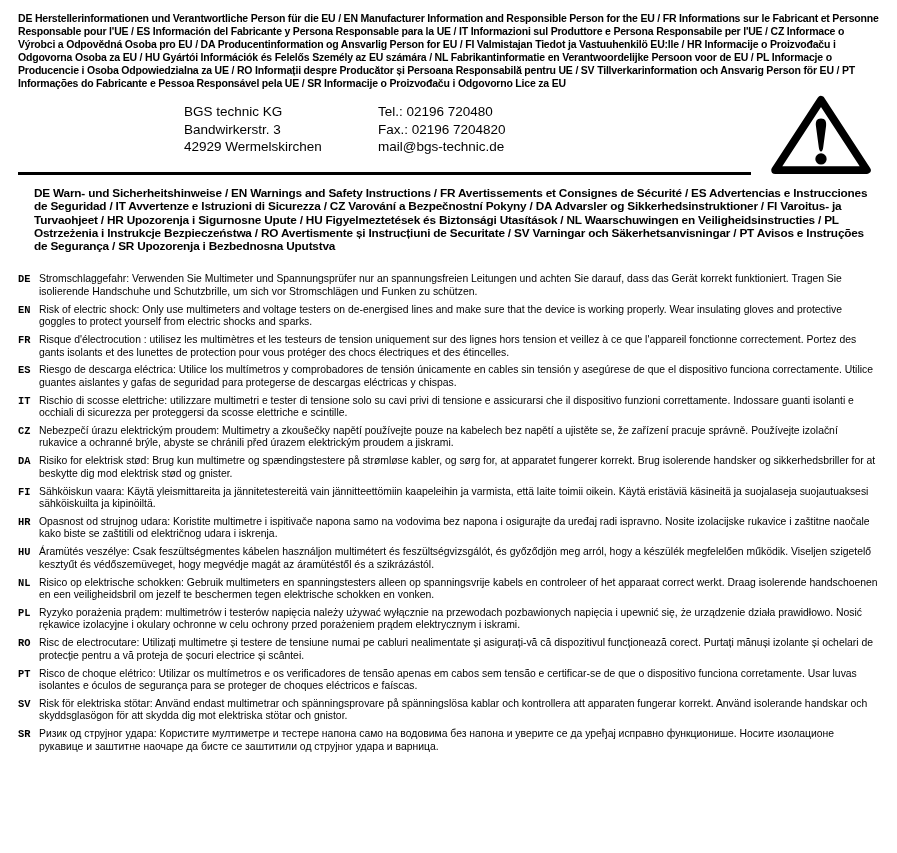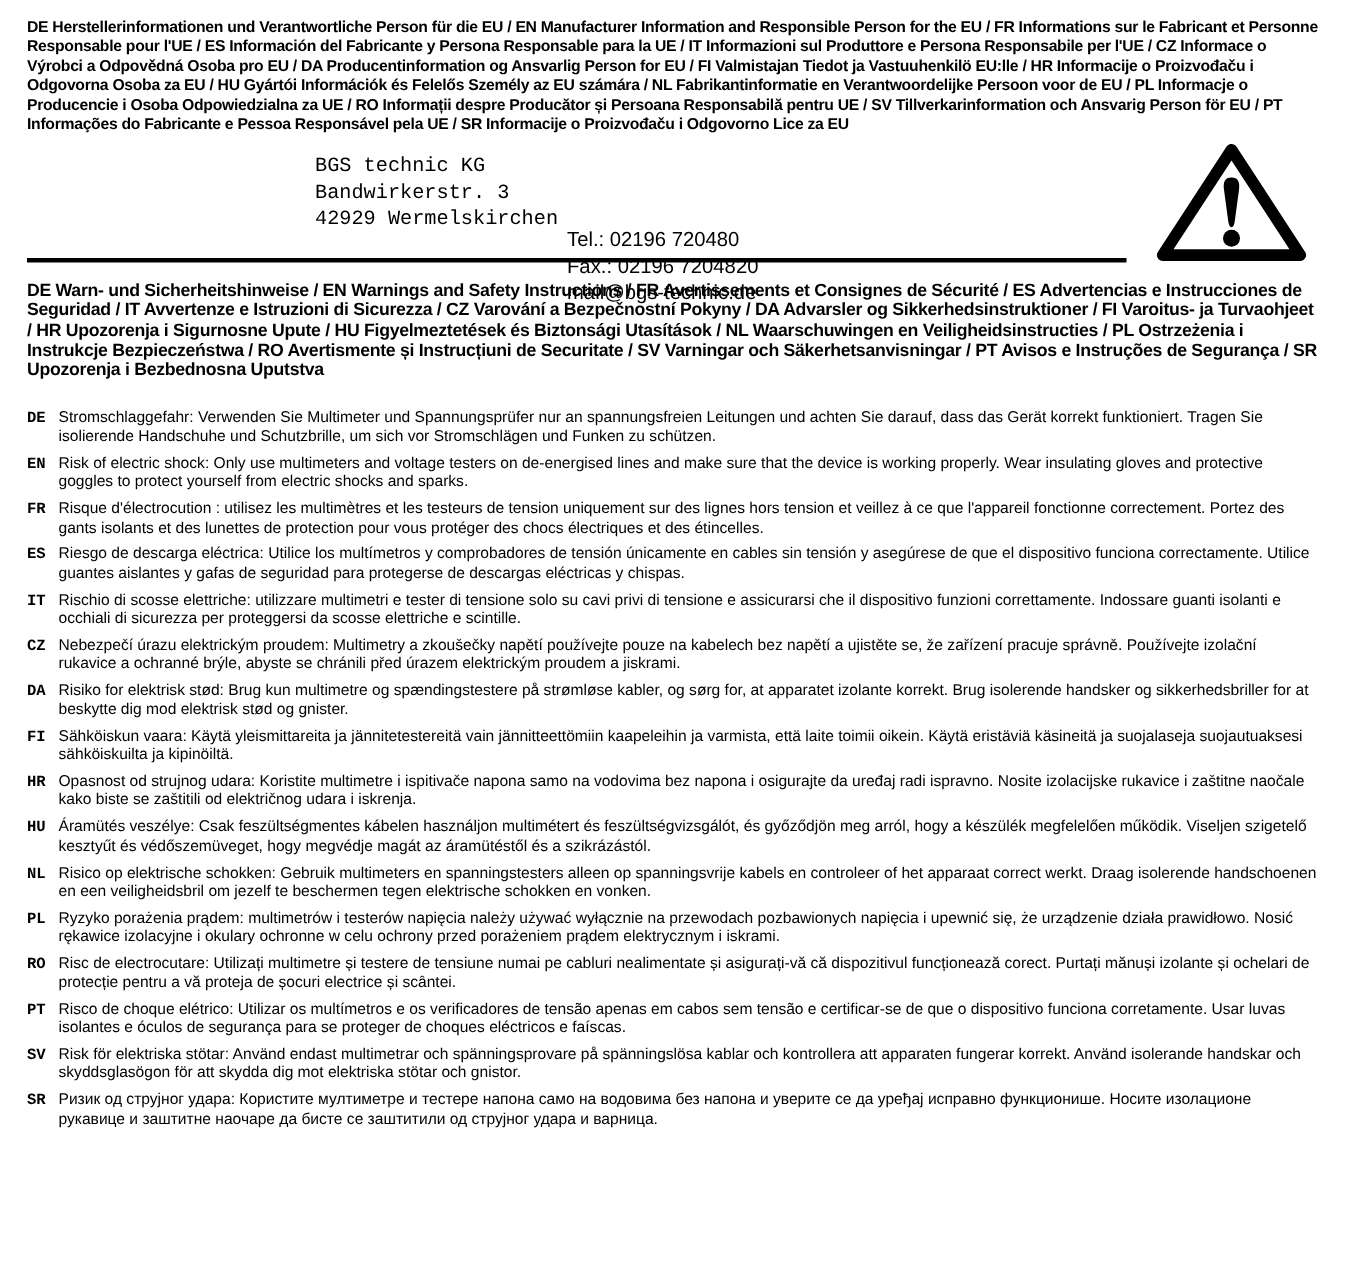--- a/index.html
+++ b/index.html
@@ -47,41 +47,41 @@
     margin: -7px 0 0 30px;
     white-space: nowrap;
   }
 
   .addr, .contact {
     position: absolute; top: 9px;
     font-size: 13.5px;
     font-weight: 400;
     line-height: 17.5px;
   }
-  .addr { left: 192px; font-family: Liberation Mono, monospace; }
-  .contact { left: 360px; margin-top: 48px; }
+  .addr { left: 166px; }
+  .contact { left: 360px; }
 
   .website {
     position: absolute; left: 523px; top: 36px;
     font-size: 18px;
     font-weight: 700;
     letter-spacing: 0.2px;
   }
 
   .warning-triangle { position: absolute; right: 6px; top: 0; }
 
   .rule {
     width: 733px; height: 3px;
     background: #000;
     margin-top: 1px;
   }
 
   
   .heading {
-    margin: 12px 0 0 0;
+    margin: 12px 0 0 16px;
     font-size: 11.8px;
     font-weight: 700;
     line-height: 13.3px;
     letter-spacing: -0.2px;
   }
 
   
   .list { margin-top: 20px; }
   .item {
     display: flex;
@@ -153,21 +153,21 @@
     <span class="w-text">Rischio di scosse elettriche: utilizzare multimetri e tester di tensione solo su cavi privi di tensione e assicurarsi che il dispositivo funzioni correttamente. Indossare guanti isolanti e occhiali di sicurezza per proteggersi da scosse elettriche e scintille.</span>
   </div>
 
   <div class="item">
     <span class="w-code">CZ</span>
     <span class="w-text">Nebezpečí úrazu elektrickým proudem: Multimetry a zkoušečky napětí používejte pouze na kabelech bez napětí a ujistěte se, že zařízení pracuje správně. Používejte izolační rukavice a ochranné brýle, abyste se chránili před úrazem elektrickým proudem a jiskrami.</span>
   </div>
 
   <div class="item">
     <span class="w-code">DA</span>
-    <span class="w-text">Risiko for elektrisk stød: Brug kun multimetre og spændingstestere på strømløse kabler, og sørg for, at apparatet izolante korrekt. Brug isolerende handsker og sikkerhedsbriller for at beskytte dig mod elektrisk stød og gnister.</span>
+    <span class="w-text">Risiko for elektrisk stød: Brug kun multimetre og spændingstestere på strømløse kabler, og sørg for, at apparatet fungerer korrekt. Brug isolerende handsker og sikkerhedsbriller for at beskytte dig mod elektrisk stød og gnister.</span>
   </div>
 
   <div class="item">
     <span class="w-code">FI</span>
     <span class="w-text">Sähköiskun vaara: Käytä yleismittareita ja jännitetestereitä vain jännitteettömiin kaapeleihin ja varmista, että laite toimii oikein. Käytä eristäviä käsineitä ja suojalaseja suojautuaksesi sähköiskuilta ja kipinöiltä.</span>
   </div>
 
   <div class="item">
     <span class="w-code">HR</span>
     <span class="w-text">Opasnost od strujnog udara: Koristite multimetre i ispitivače napona samo na vodovima bez napona i osigurajte da uređaj radi ispravno. Nosite izolacijske rukavice i zaštitne naočale kako biste se zaštitili od električnog udara i iskrenja.</span>

